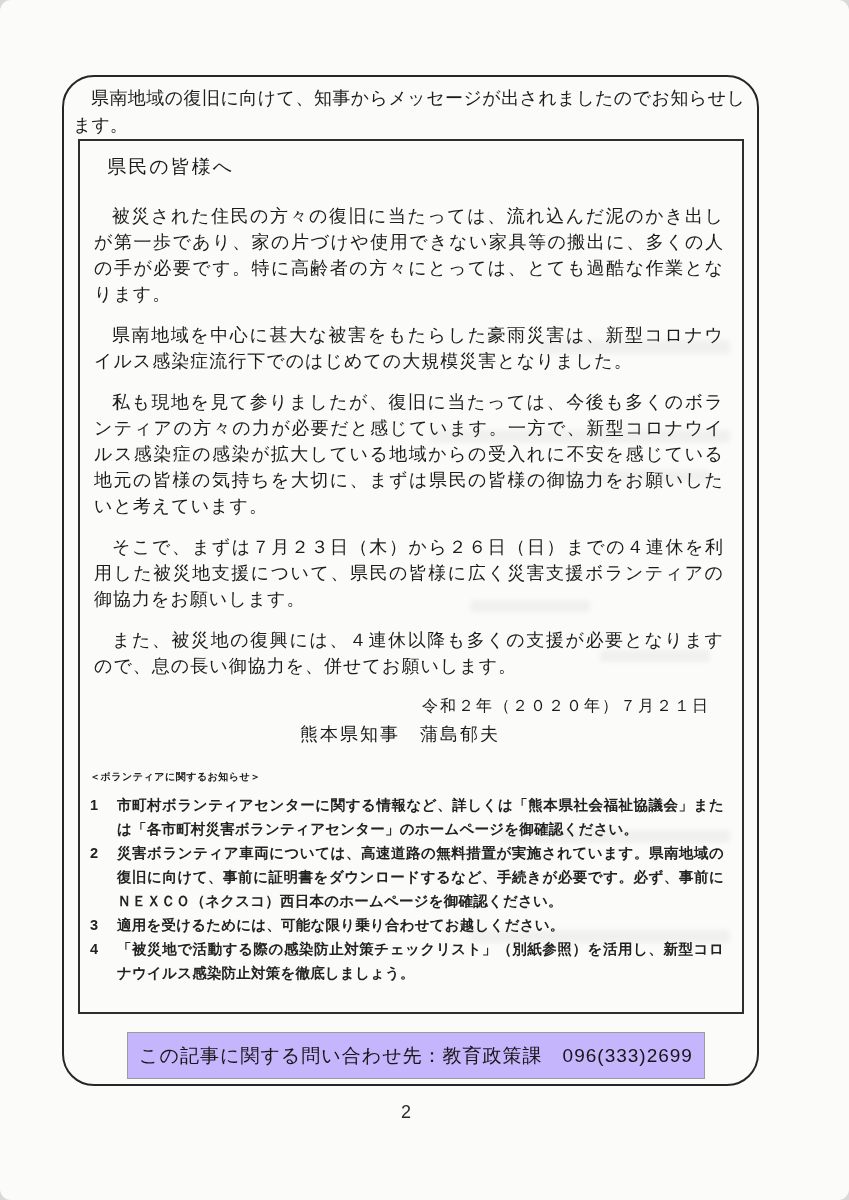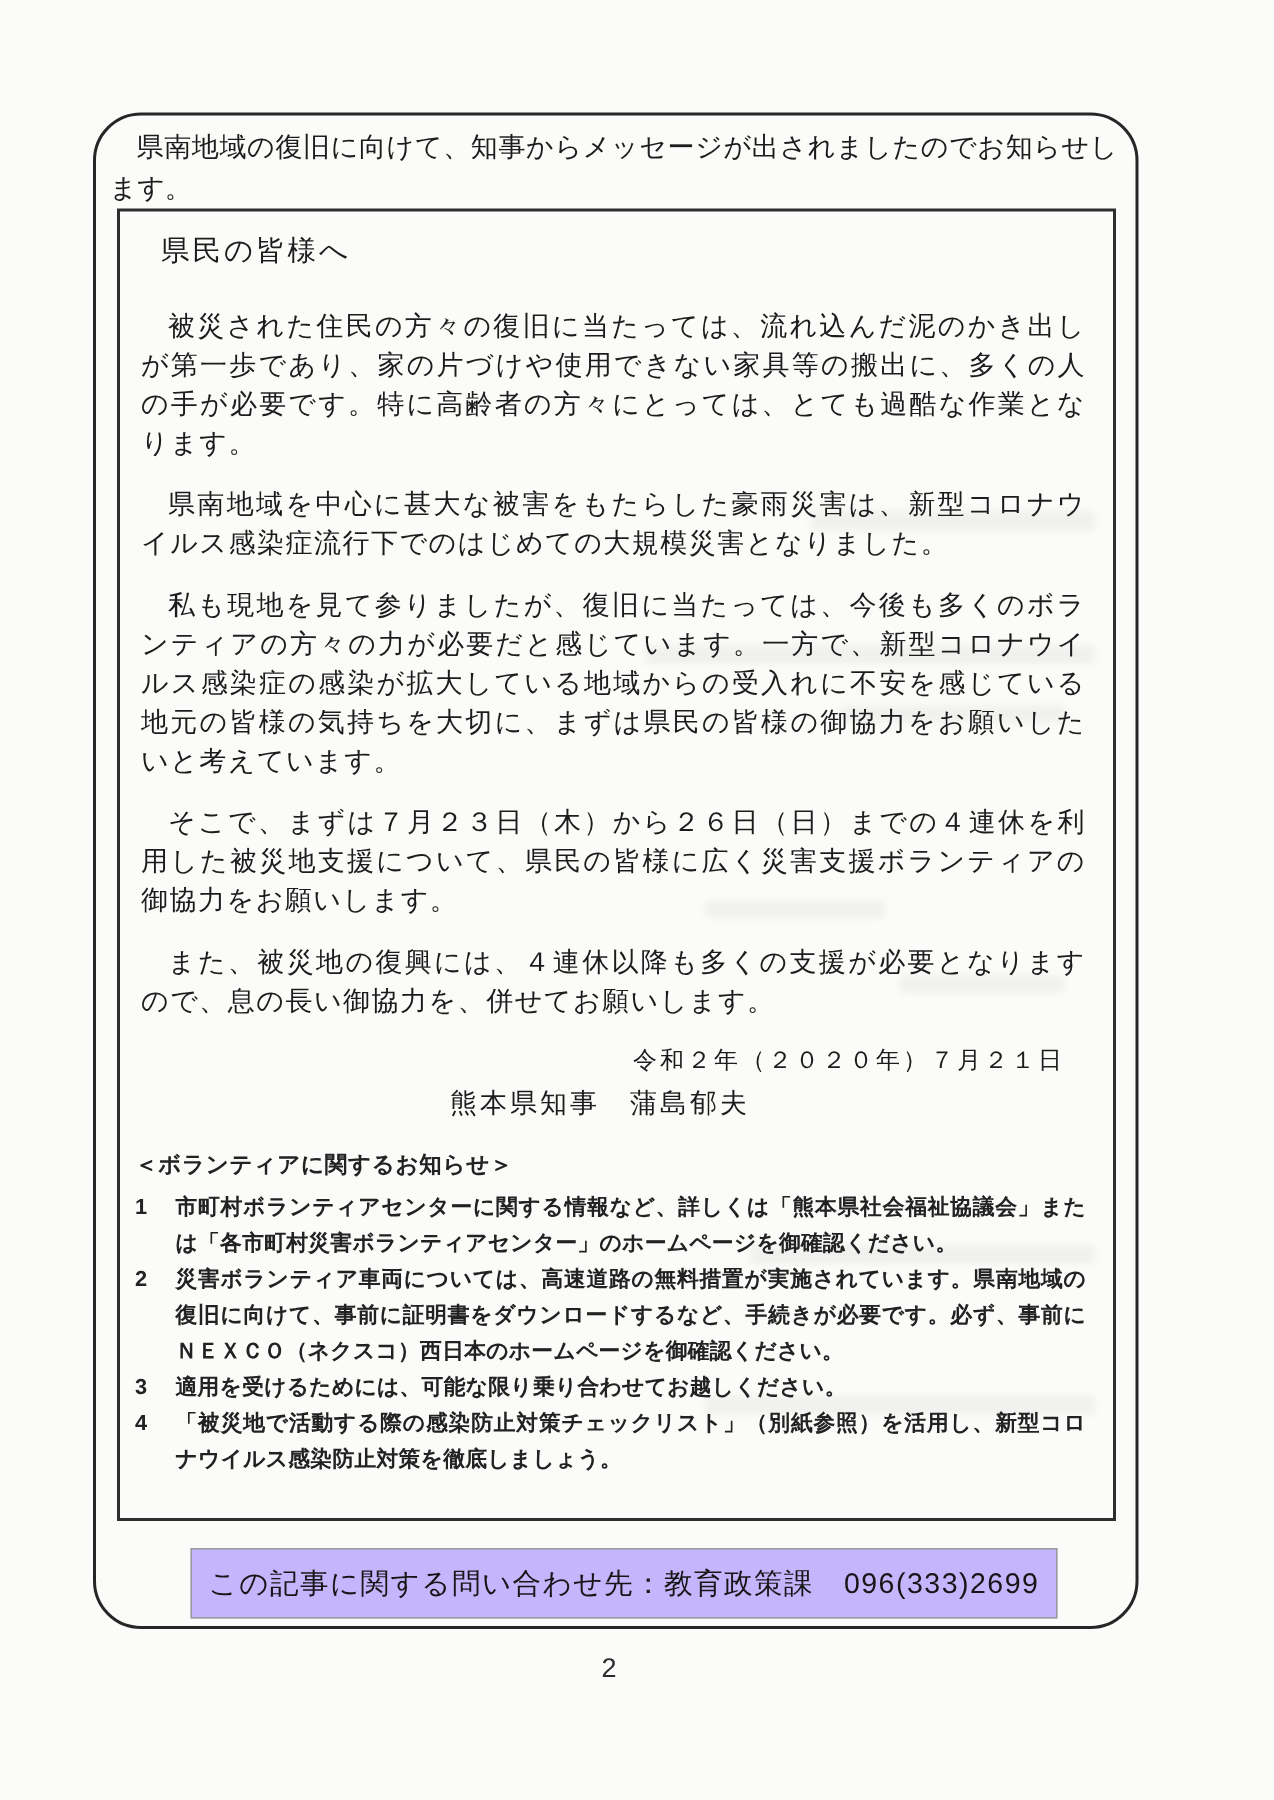--- a/index.html
+++ b/index.html
@@ -1,20 +1,20 @@
 <!DOCTYPE html>
 <html lang="ja"><head>
 <meta charset="utf-8">
 <style>
   html,body{margin:0;padding:0;}
   body{background:#d9d9d9;font-family:"Liberation Sans",sans-serif;}
 
   .page{
     position:relative;width:849px;height:1200px;margin:0 auto;
-    background:#fbfbf9;color:#1c1c1c;overflow:hidden;
+    background:#fbfbf9;color:#1c1c1c;overflow:hidden;border-radius:11px;
   }
 
   
   .bleed{position:absolute;background:#9a9a9a;opacity:.10;filter:blur(2px);border-radius:3px;pointer-events:none;}
 
   
   .outer{
     position:absolute;left:62px;top:75px;width:697px;height:1011px;
     border:2.5px solid #262626;border-radius:32px;box-sizing:border-box;
   }
@@ -25,39 +25,39 @@
     text-indent:1em;text-align:justify;
   }
 
   
   .msgbox{
     position:absolute;left:14px;top:62px;width:666px;height:875px;
     border:2px solid #2e2e2e;box-sizing:border-box;
     padding:13px 18px 0 14px;overflow:hidden;
   }
 
-  .serif{font-family:Liberation Sans, sans-serif;}
+  .serif{font-family:Liberation Mono, monospace;}
 
   .salutation{
     margin:0 0 24px 0;font-size:19px;letter-spacing:2px;text-indent:.7em;
   }
   .para{
     margin:0 0 15px 0;font-size:18px;line-height:26px;letter-spacing:1px;
     text-indent:1em;text-align:justify;
   }
   .date-line{
     margin:7px 14px 0 0;font-size:16px;letter-spacing:2px;text-align:right;line-height:25px;
   }
   .sig-line{
     margin:3px 18px 0 0;font-size:18px;letter-spacing:2px;text-align:center;line-height:25px;
   }
 
   .notices{margin:17px 0 0 -4px;}
   .notices-heading{
-    margin:0 0 4px 0;font-size:15px;line-height:24px;letter-spacing:.5px;font-weight:bold;color:#222;
+    margin:0 0 4px 0;font-size:10px;line-height:24px;letter-spacing:.5px;font-weight:bold;color:#222;
   }
   .notice-item{display:flex;margin:0;font-size:14.5px;line-height:24px;letter-spacing:.2px;color:#222;font-weight:bold;}
   .notice-item .num{flex:0 0 27px;}
   .notice-item .txt{flex:1;text-align:justify;}
 
   
   .contact{
     position:absolute;left:63px;top:955px;width:578px;height:47px;
     background:#c4b5fd;border:1px solid #9b9b98;box-sizing:border-box;
     display:flex;align-items:center;justify-content:center;

